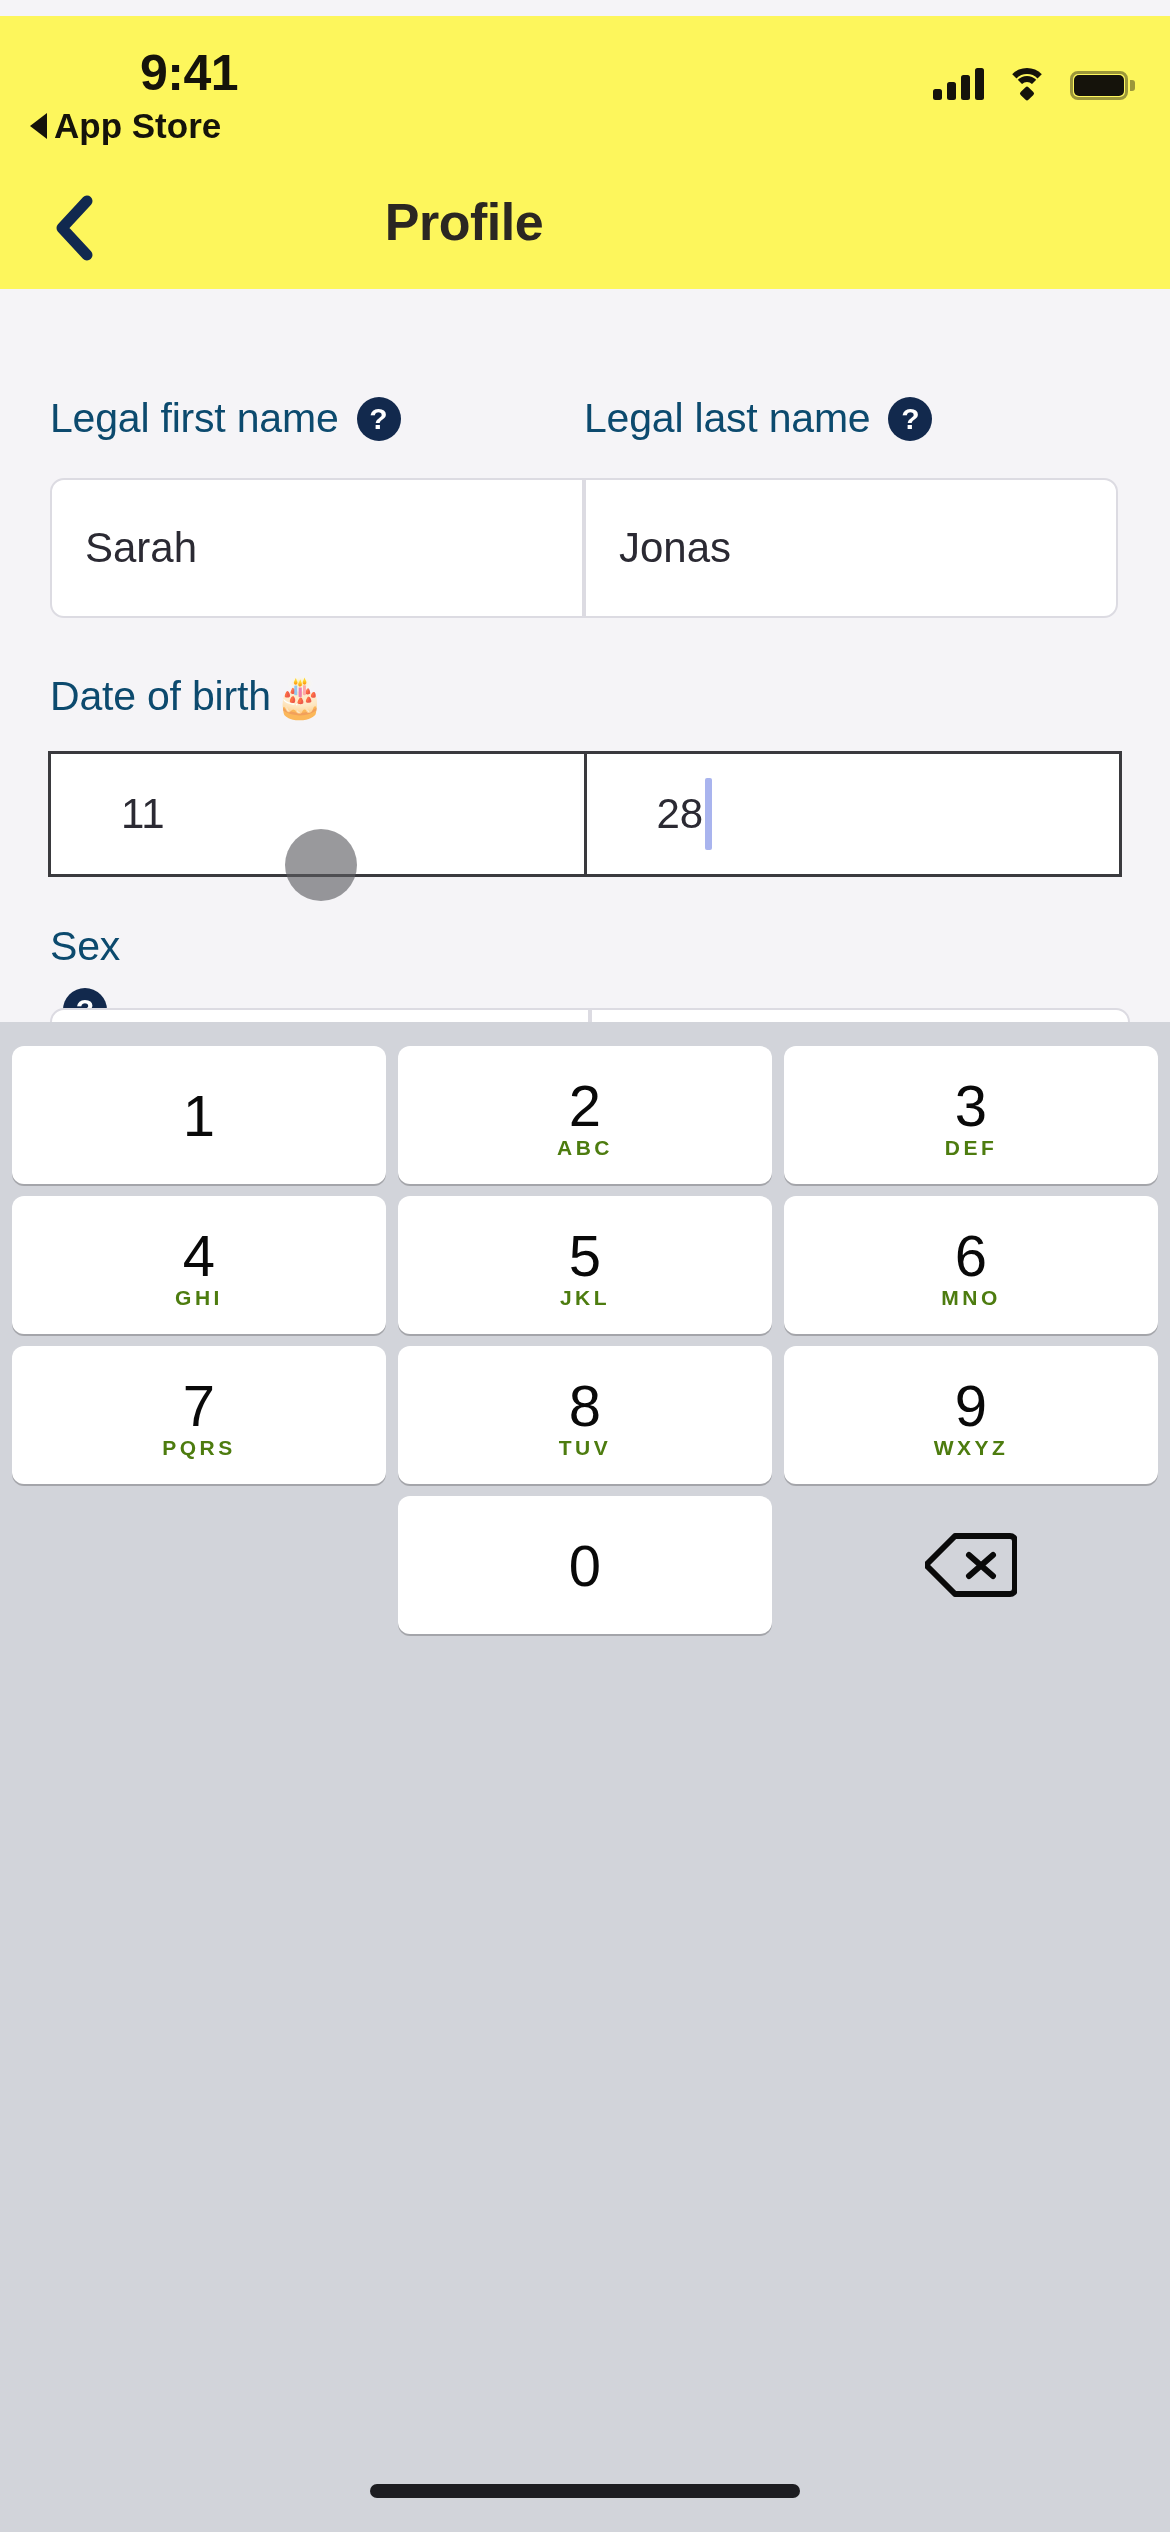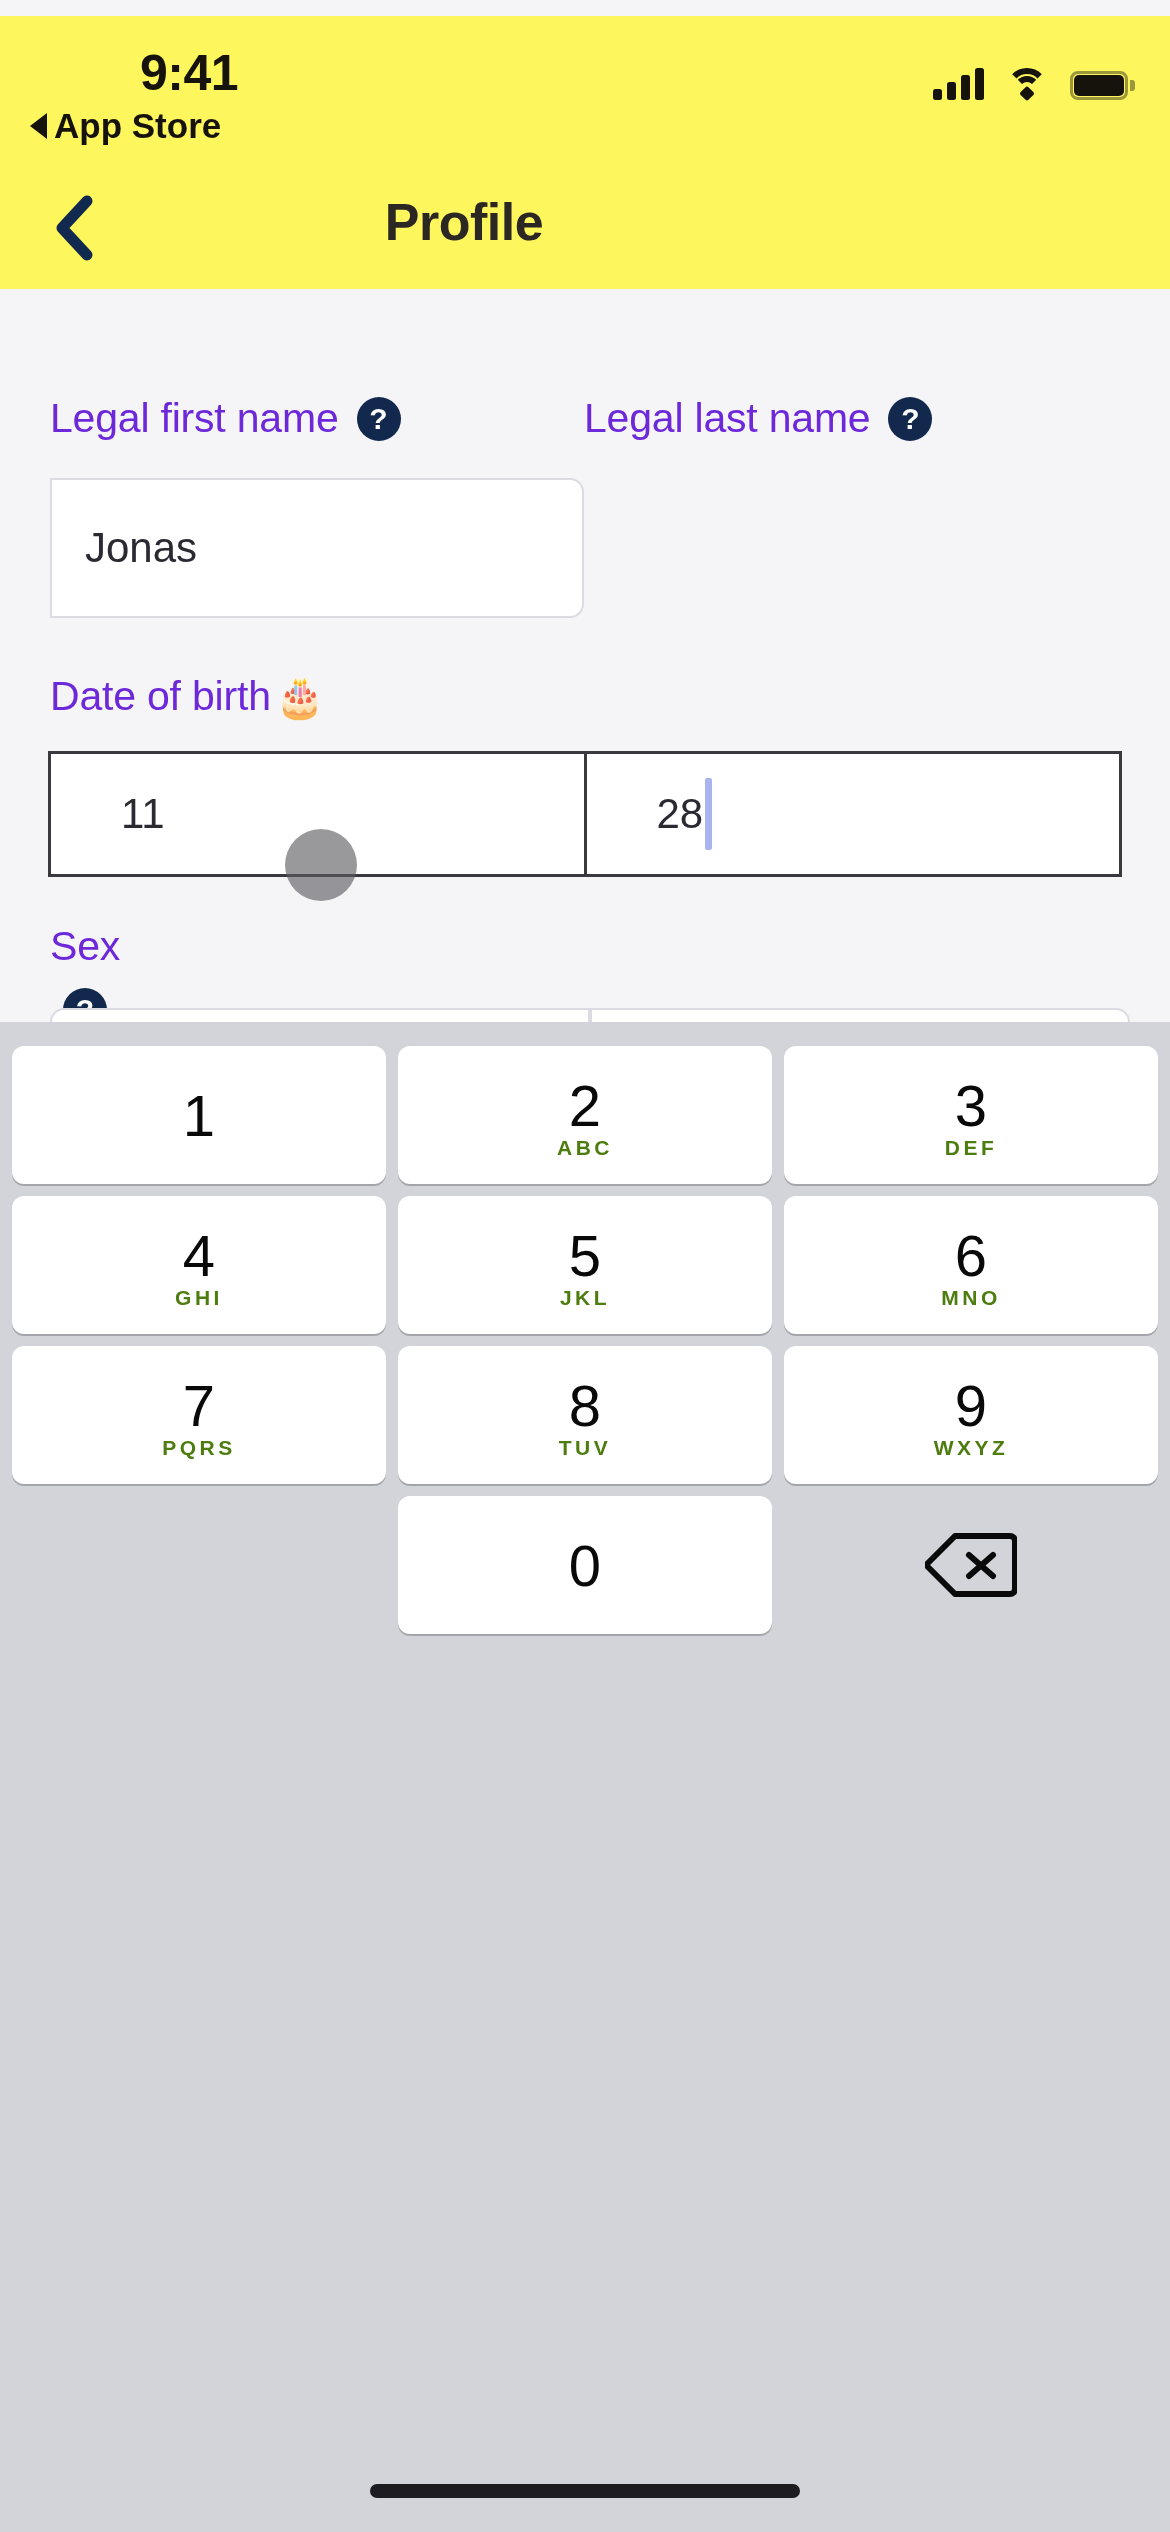--- a/index.html
+++ b/index.html
@@ -80,21 +80,21 @@
     font-size:52px; font-weight:700; color:#2b2722; letter-spacing:-0.5px;
   }
 
   
   .content { position:absolute; top:273px; left:0; width:1170px; }
 
   .label-row {
     display:flex; align-items:center; gap:18px;
   }
   .field-label {
-    font-size:41px; color:#6d28d9; letter-spacing:-0.2px; white-space:nowrap;
+    font-size:41px; color:#0c4a6e; letter-spacing:-0.2px; white-space:nowrap;
   }
   .help-icon {
     width:44px; height:44px; border-radius:50%;
     background:#12294d; color:#ffffff;
     font-size:30px; font-weight:700; line-height:44px; text-align:center;
     flex:none;
   }
 
   .names-labels {
     position:absolute; left:50px; top:122px; width:1080px;
@@ -258,20 +258,21 @@
       </div>
       <div class="col">
         <div class="label-row">
           <span class="field-label">Legal last name</span>
           <span class="help-icon">?</span>
         </div>
       </div>
     </div>
 
     <div class="names-inputs">
+      <div class="txt-input left">Sarah</div>
       <div class="txt-input right">Jonas</div>
     </div>
 
     <div class="dob-label">
       <span class="field-label">Date of birth</span>
       <span class="cake">🎂</span>
     </div>
 
     <div class="dob-row">
       <div class="dob-cell">

